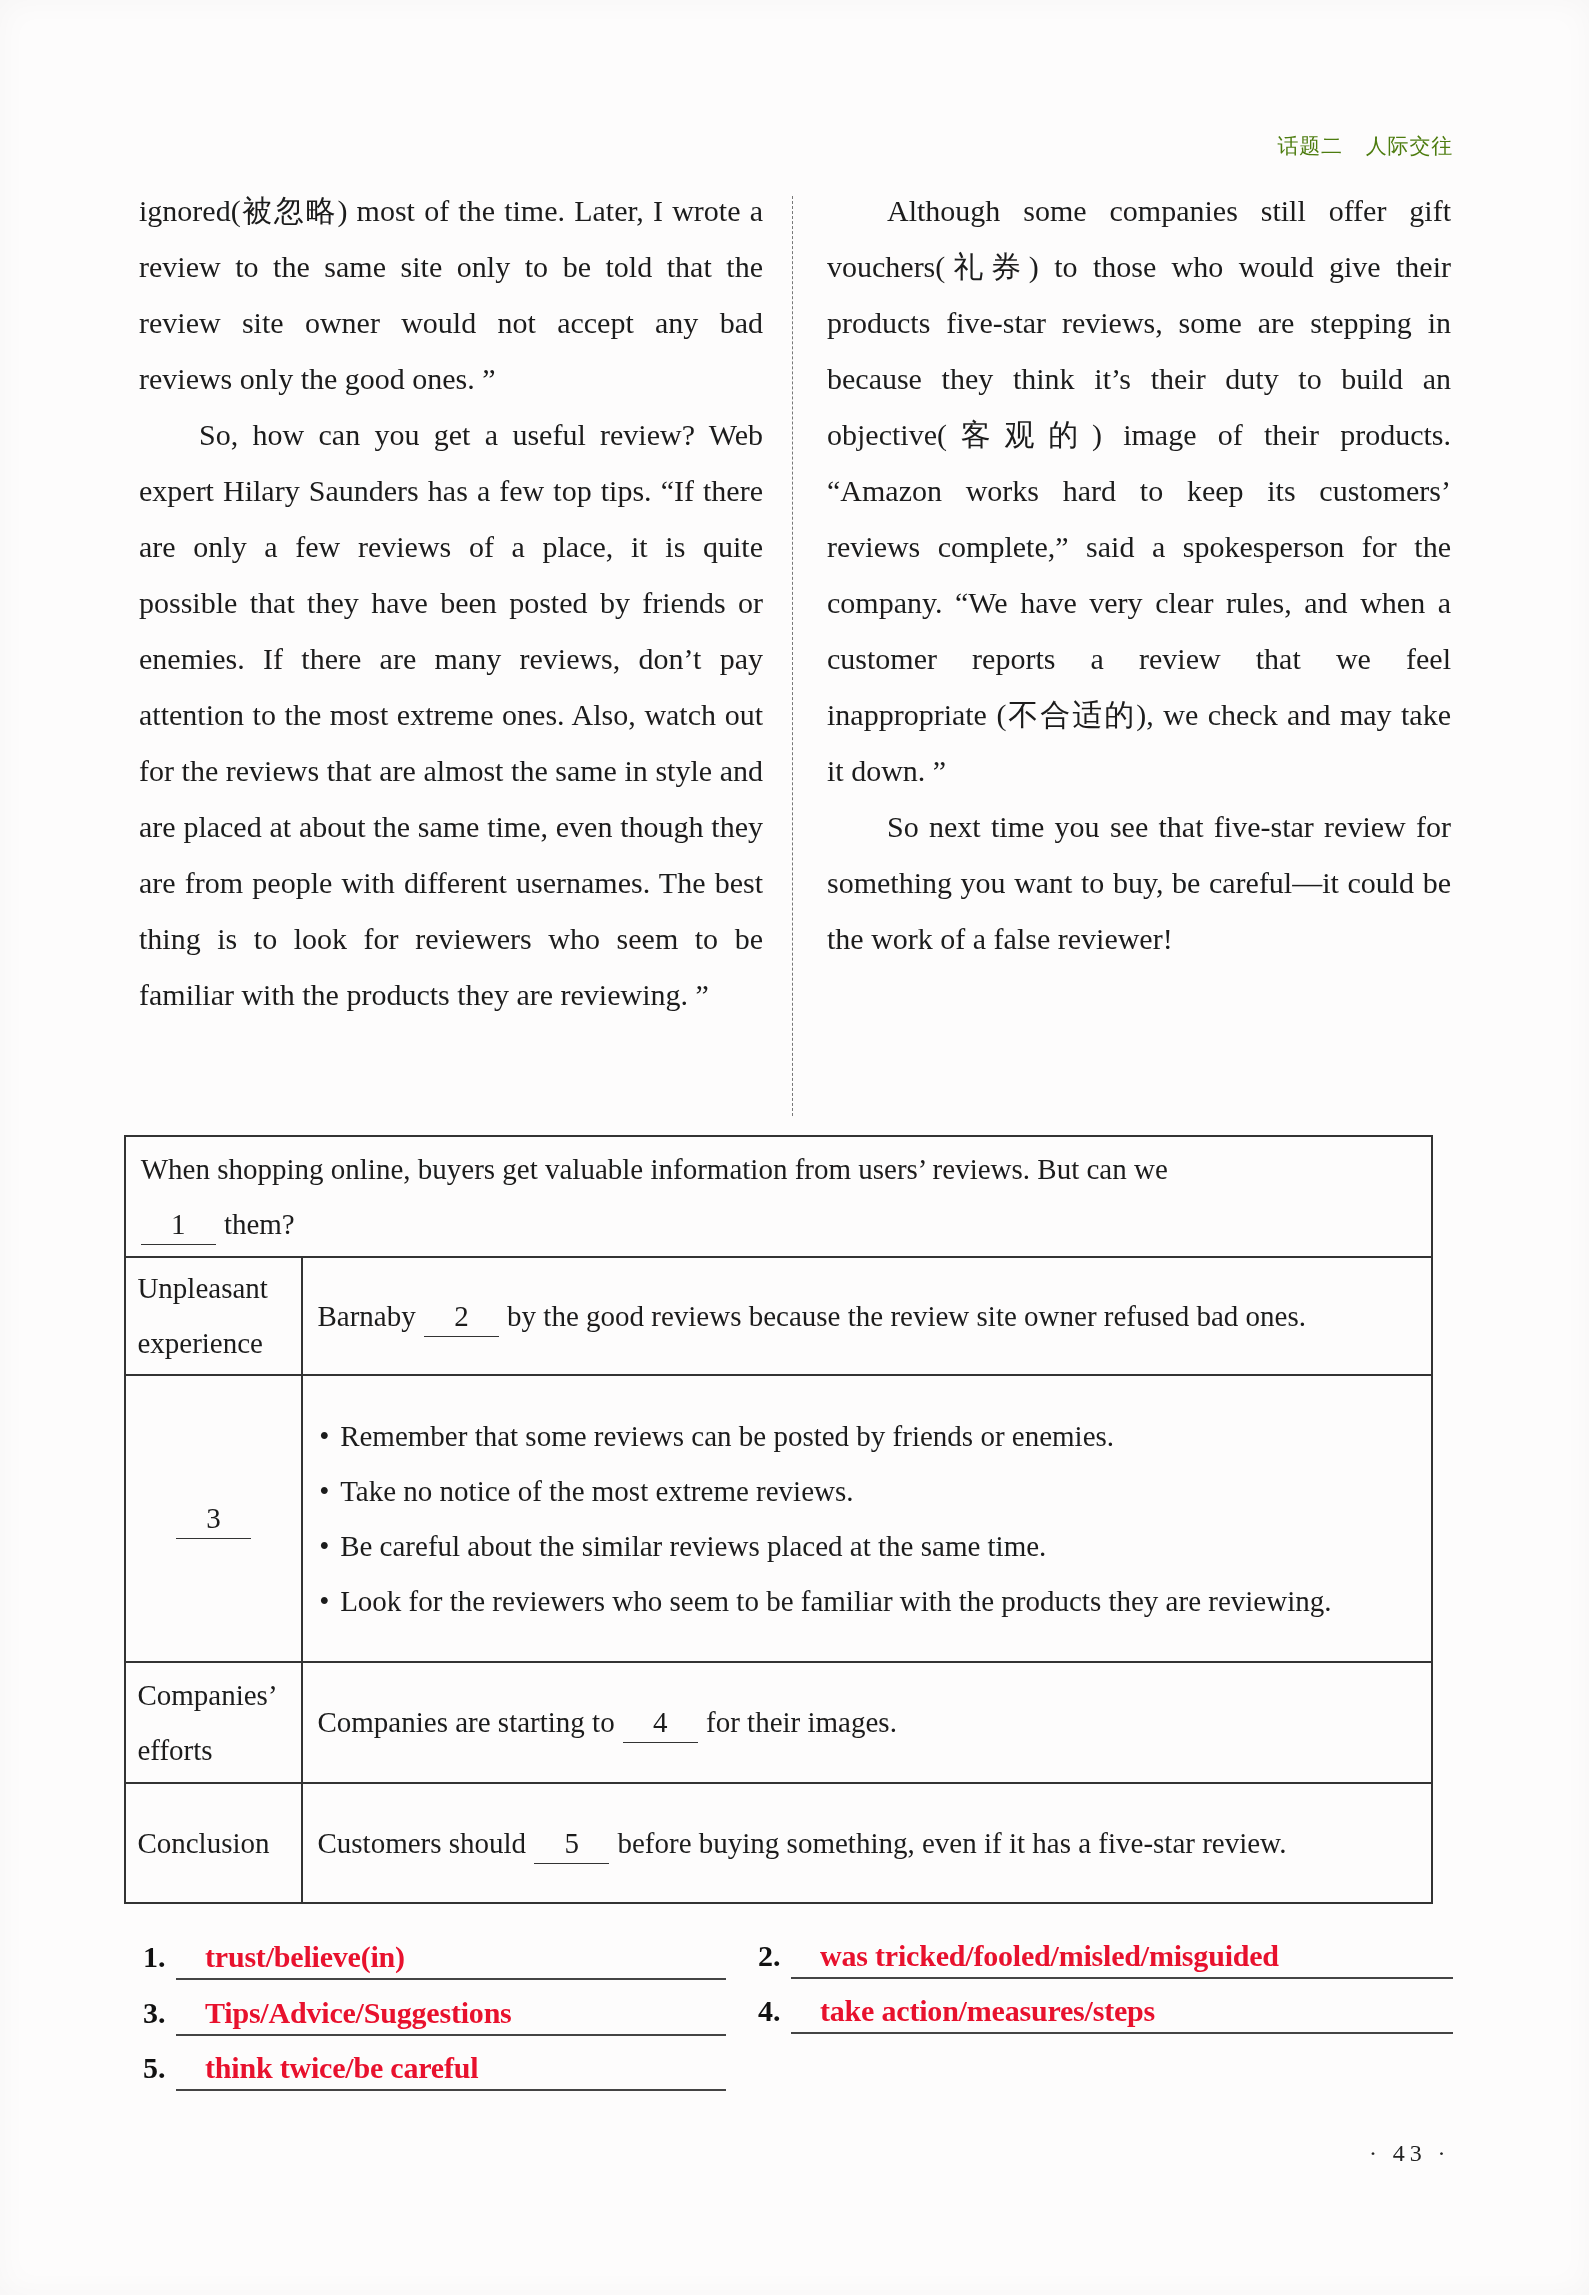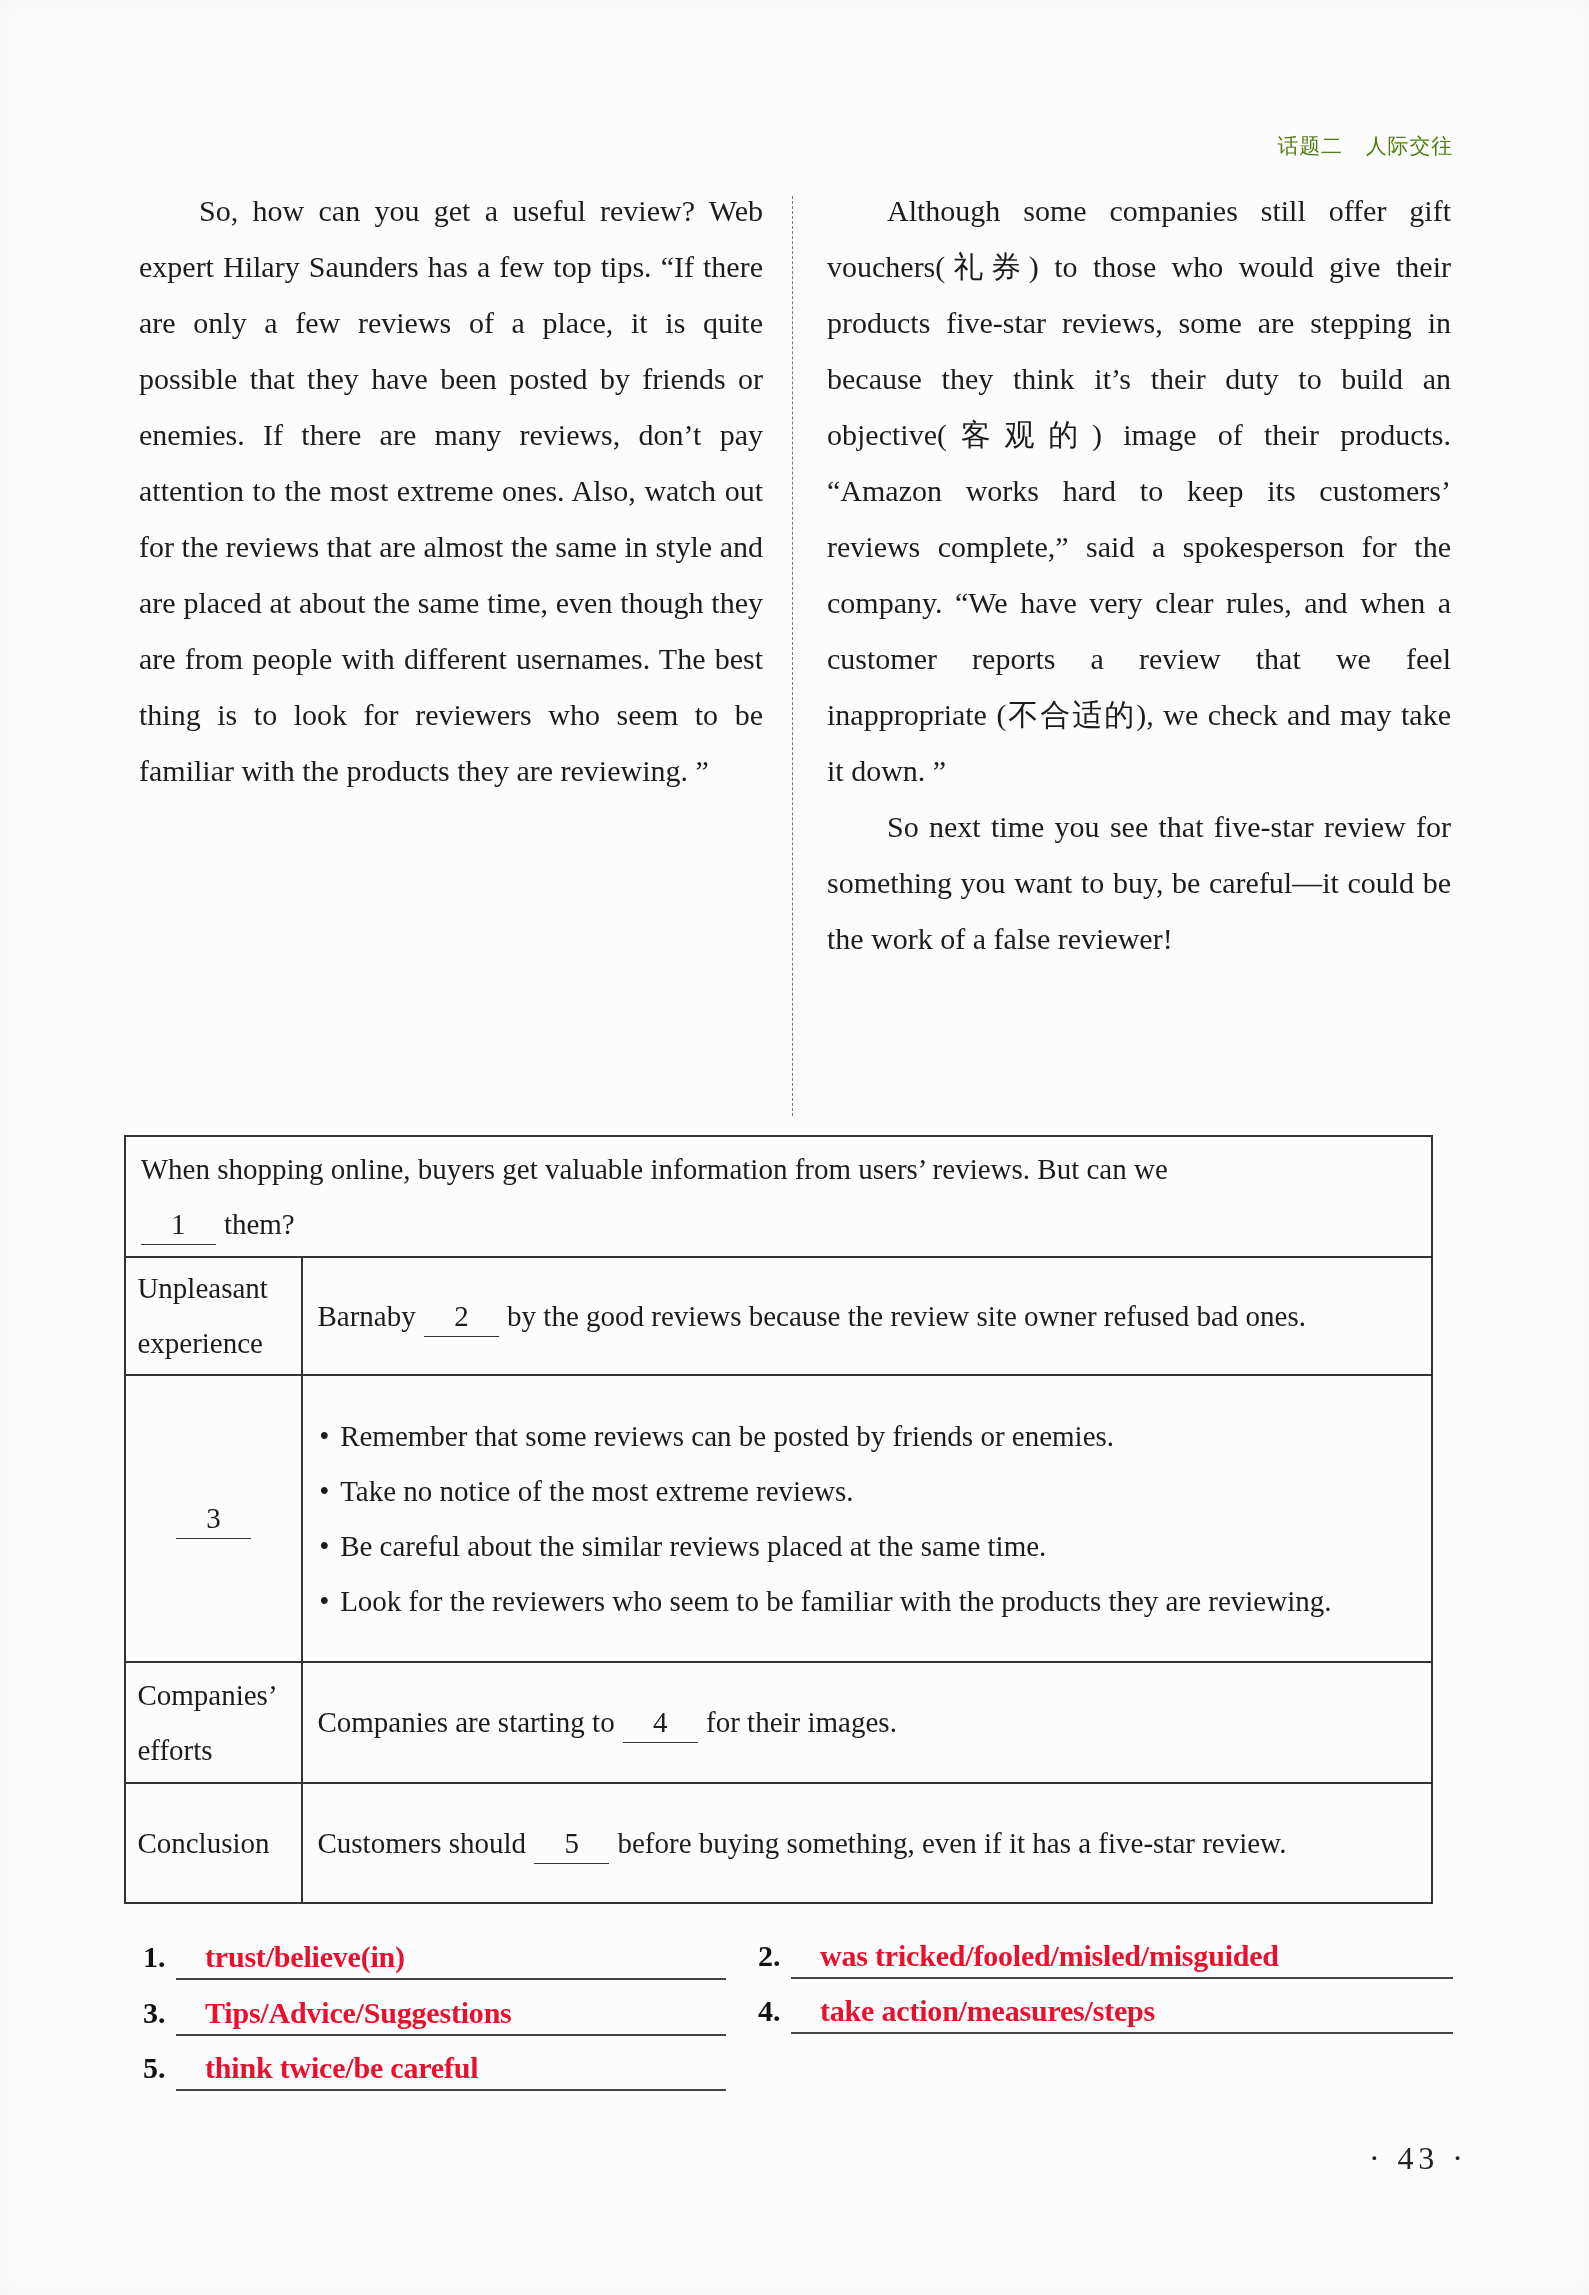--- a/index.html
+++ b/index.html
@@ -71,34 +71,35 @@
     border-bottom: 2px solid #444;
     color: #e8112d; font-weight: bold; padding-left: 29px;
     letter-spacing: -0.2px;
   }
   .a1 { left: 0; top: 8.2px; width: 587px; }
   .a2 { left: 615px; top: 6.5px; width: 699px; }
   .a3 { left: 0; top: 64px; width: 587px; }
   .a4 { left: 615px; top: 62px; width: 699px; }
   .a5 { left: 0; top: 119px; width: 587px; }
   .page-number {
-    position: absolute; top: 2140px; left: 1369px; font-size: 32px;
+    position: absolute; top: 2140px; left: 1369px; font-size: 24px;
     letter-spacing: 4.9px; color: #222;
   }
 </style>
 </head>
 <body>
 
 <div class="page-edge"></div>
 
 <div class="running-head">
   <span>话题二</span><span class="gap"></span><span>人际交往</span>
 </div>
 
 <div class="col col-left">
+  <p>ignored(被忽略) most of the time. Later, I wrote a review to the same site only to be told that the review site owner would not accept any bad reviews only the good ones. ”</p>
   <p class="indent">So, how can you get a useful review? Web expert Hilary Saunders has a few top tips. “If there are only a few reviews of a place, it is quite possible that they have been posted by friends or enemies. If there are many reviews, don’t pay attention to the most extreme ones. Also, watch out for the reviews that are almost the same in style and are placed at about the same time, even though they are from people with different usernames. The best thing is to look for reviewers who seem to be familiar with the products they are reviewing. ”</p>
 </div>
 
 <div class="divider"></div>
 
 <div class="col col-right">
   <p class="indent">Although some companies still offer gift vouchers(礼券) to those who would give their products five-star reviews, some are stepping in because they think it’s their duty to build an objective(客观的) image of their products. “Amazon works hard to keep its customers’ reviews complete,” said a spokesperson for the company. “We have very clear rules, and when a customer reports a review that we feel inappropriate (不合适的), we check and may take it down. ”</p>
   <p class="indent">So next time you see that five-star review for something you want to buy, be careful—it could be the work of a false reviewer!</p>
 </div>
 

